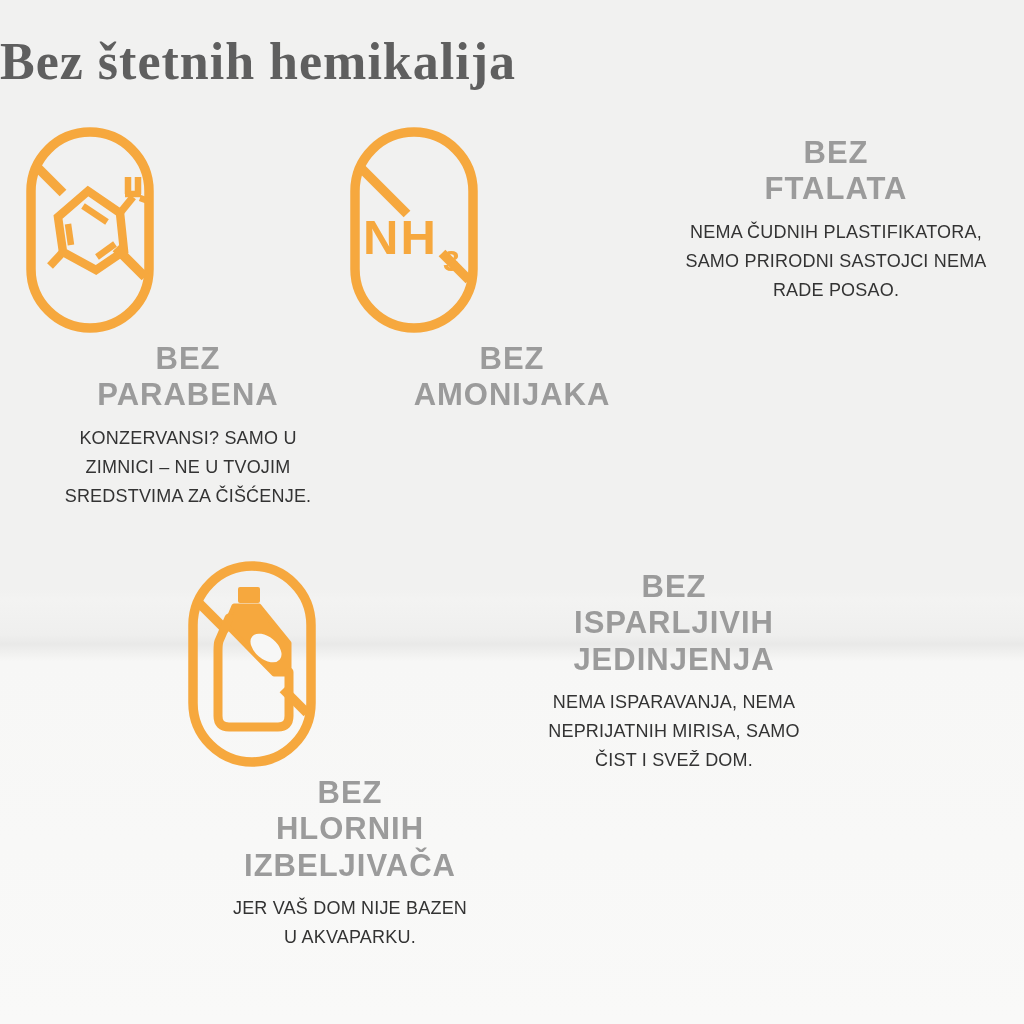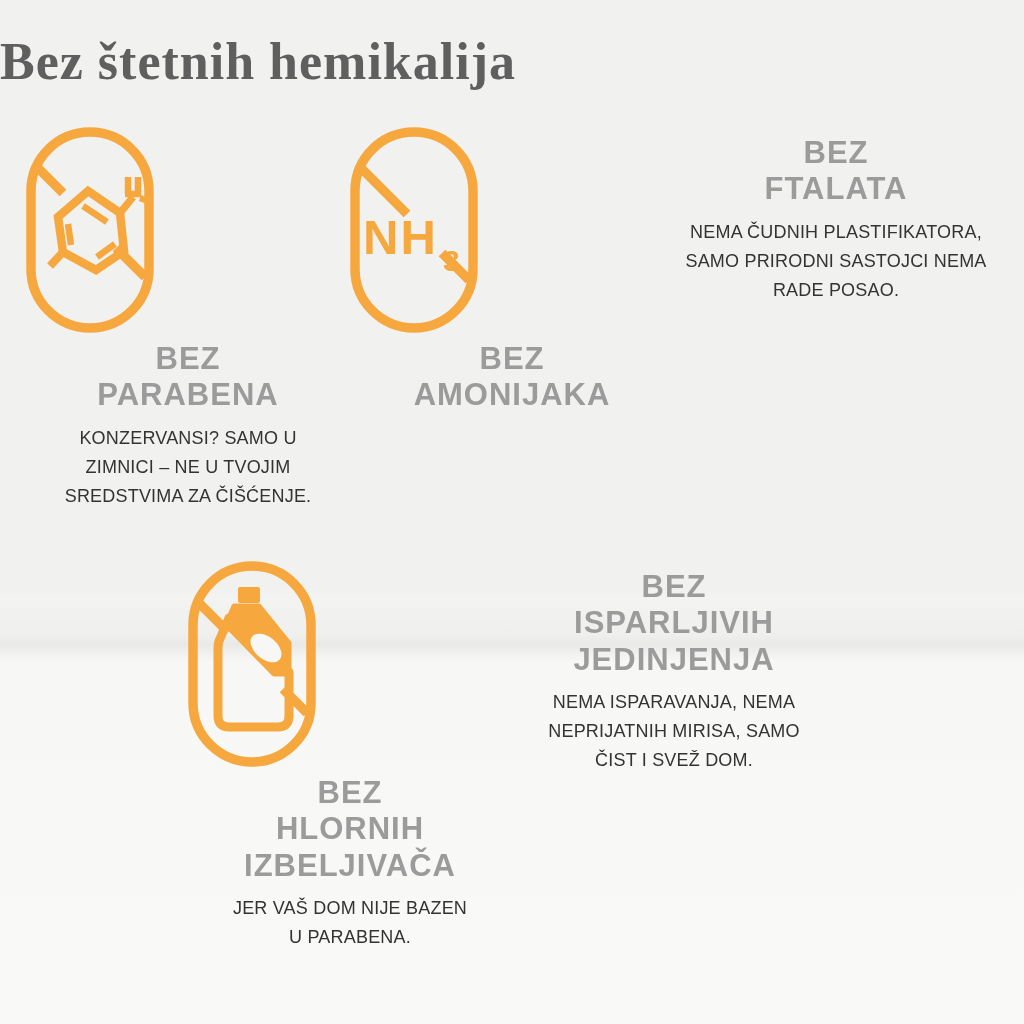--- a/index.html
+++ b/index.html
@@ -136,21 +136,21 @@
           <rect class="chem-fill" x="50" y="26" width="22" height="16" rx="2"></rect>
           <path class="chem-fill" stroke="var(--accent)" stroke-width="5" stroke-linejoin="round" d="M46,45 L71,45 L101,82 L101,113 L86,113 L38,64 Z"></path>
           <ellipse cx="78" cy="87" rx="18" ry="11" fill="#F7F7F6" transform="rotate(40 78 87)"></ellipse>
           <path class="chem-stroke" stroke-width="9" stroke-linecap="round" d="M41,57 L31,80 Q30,83 30,90 L30,155 Q30,166 41,166 L90,166 Q101,166 101,155 L101,111"></path>
         </svg>
       </div>
       <h2 class="feature-heading">BEZ
 HLORNIH
 IZBELJIVAČA</h2>
       <p class="feature-body">JER VAŠ DOM NIJE BAZEN
-U PARABENA.</p>
+U AKVAPARKU.</p>
     </div>
 
     <div class="feature">
       <h2 class="feature-heading">BEZ
 ISPARLJIVIH
 JEDINJENJA</h2>
       <p class="feature-body">NEMA ISPARAVANJA, NEMA
 NEPRIJATNIH MIRISA, SAMO
 ČIST I SVEŽ DOM.</p>
     </div>

